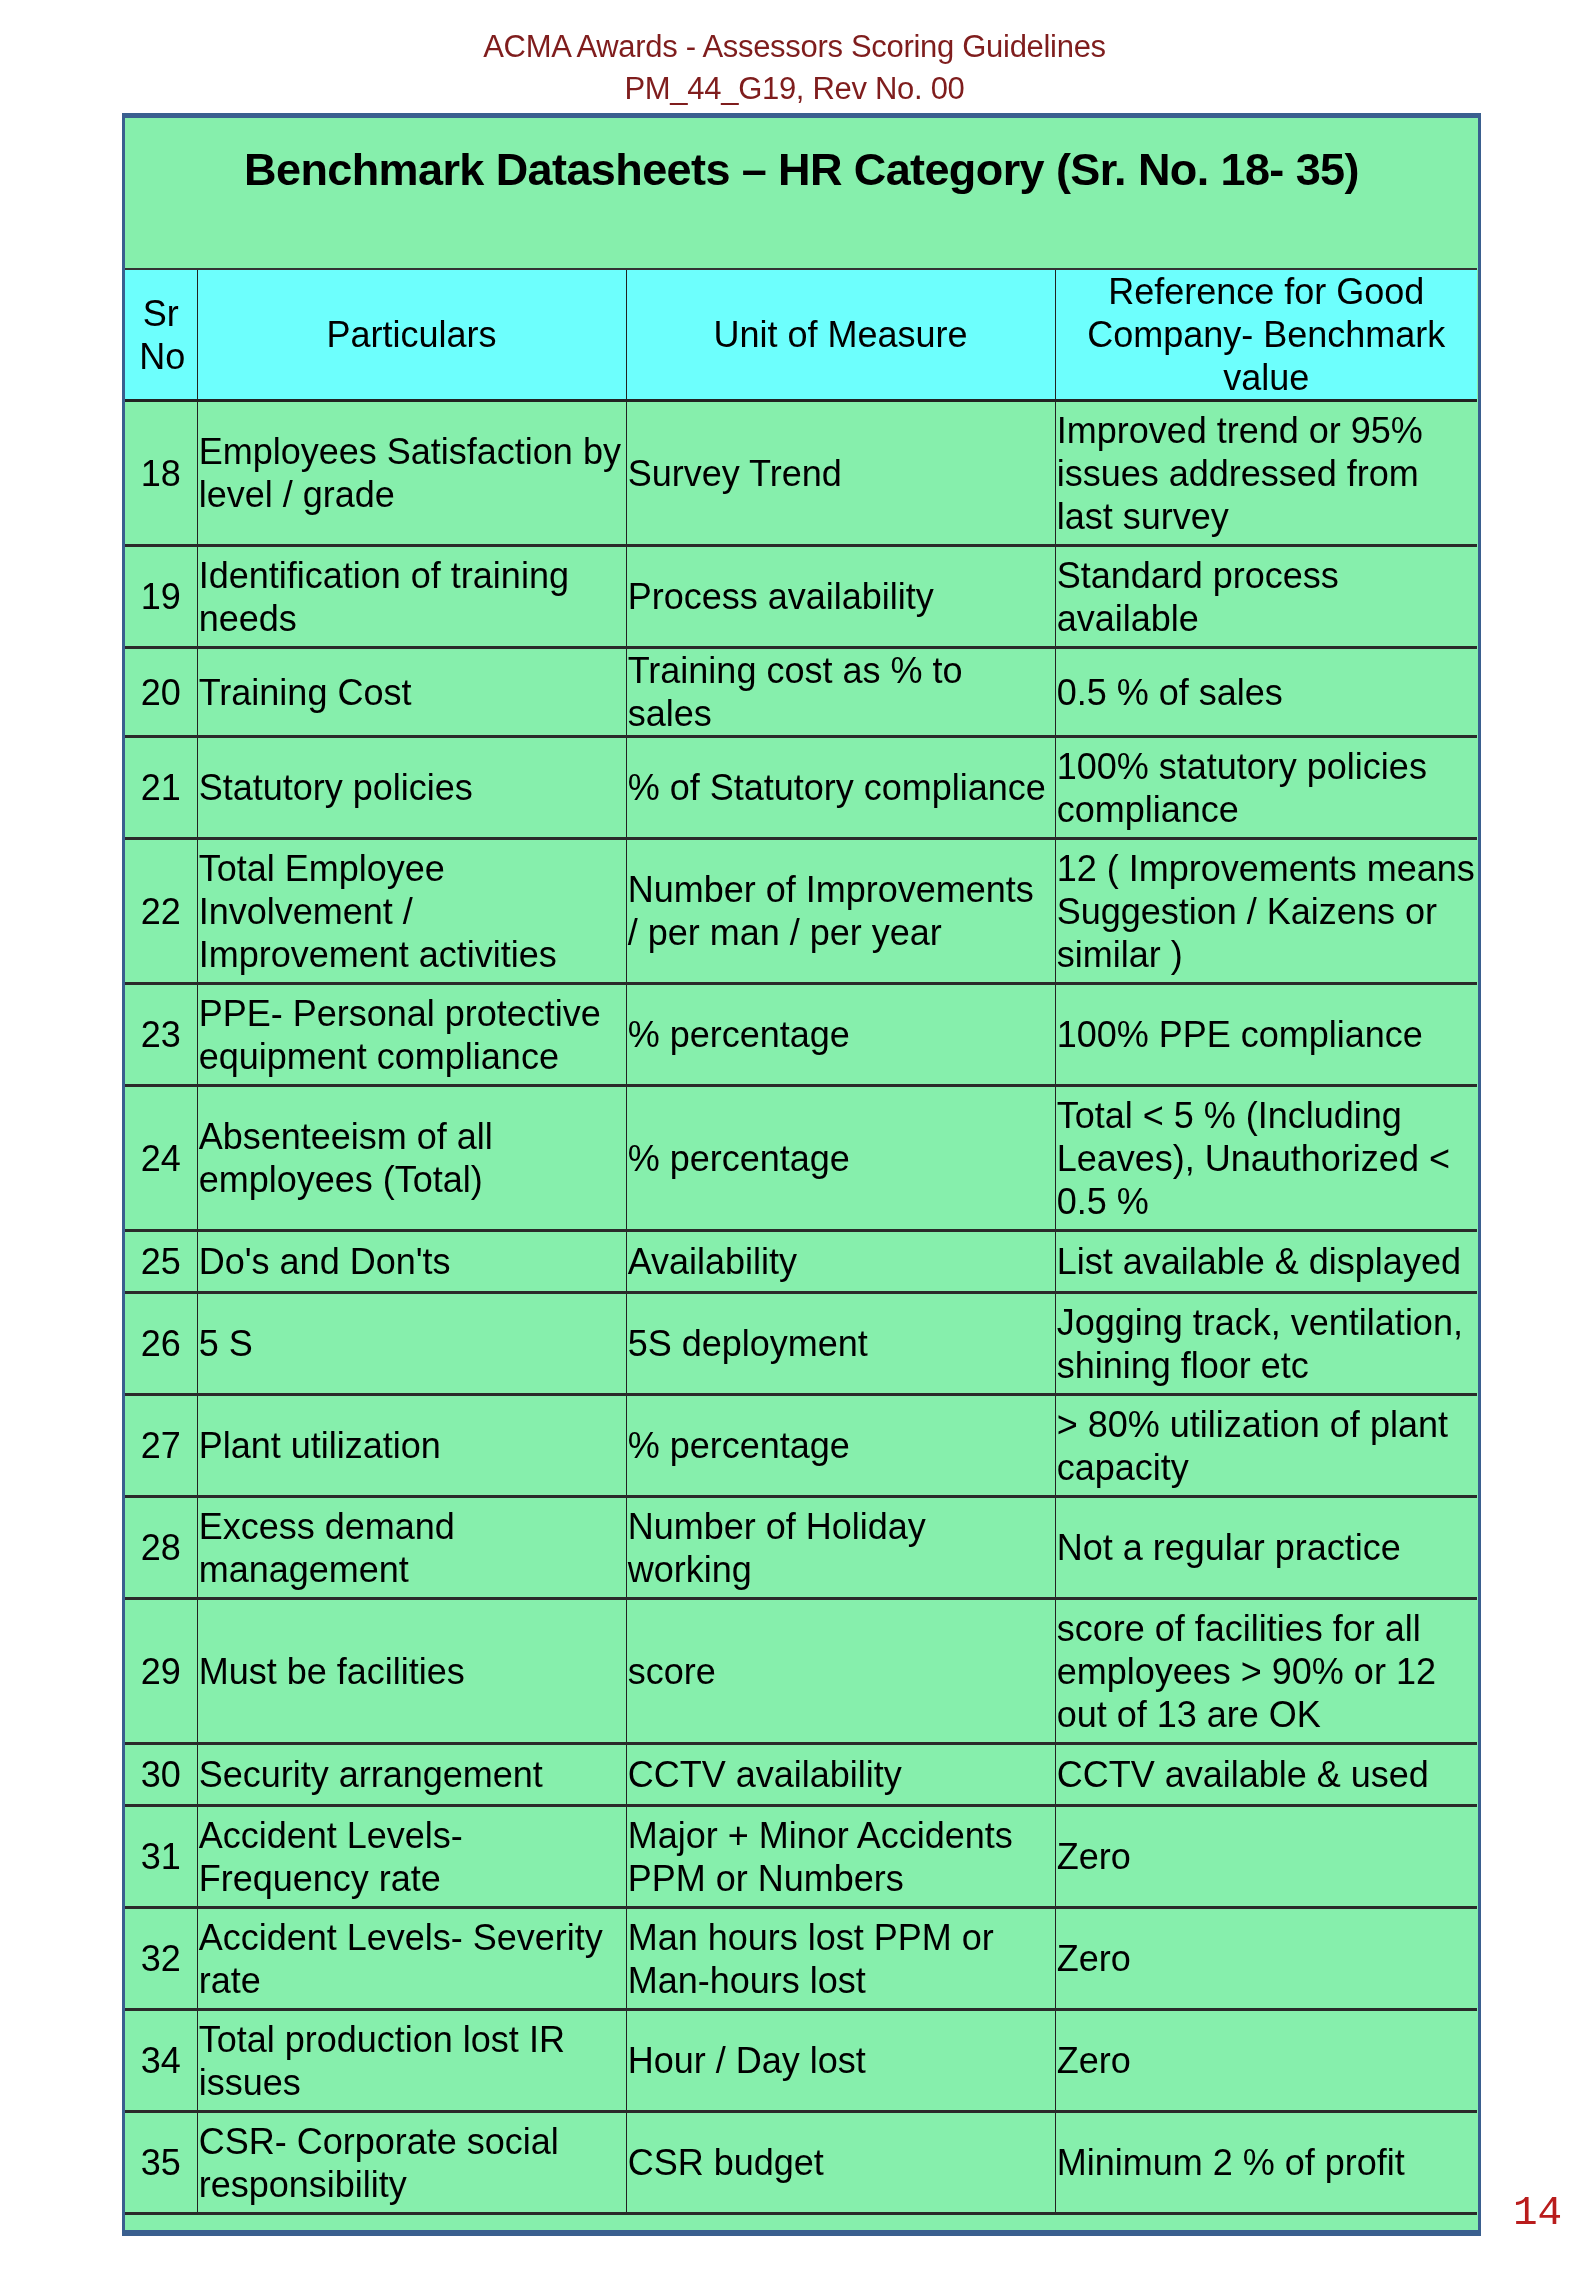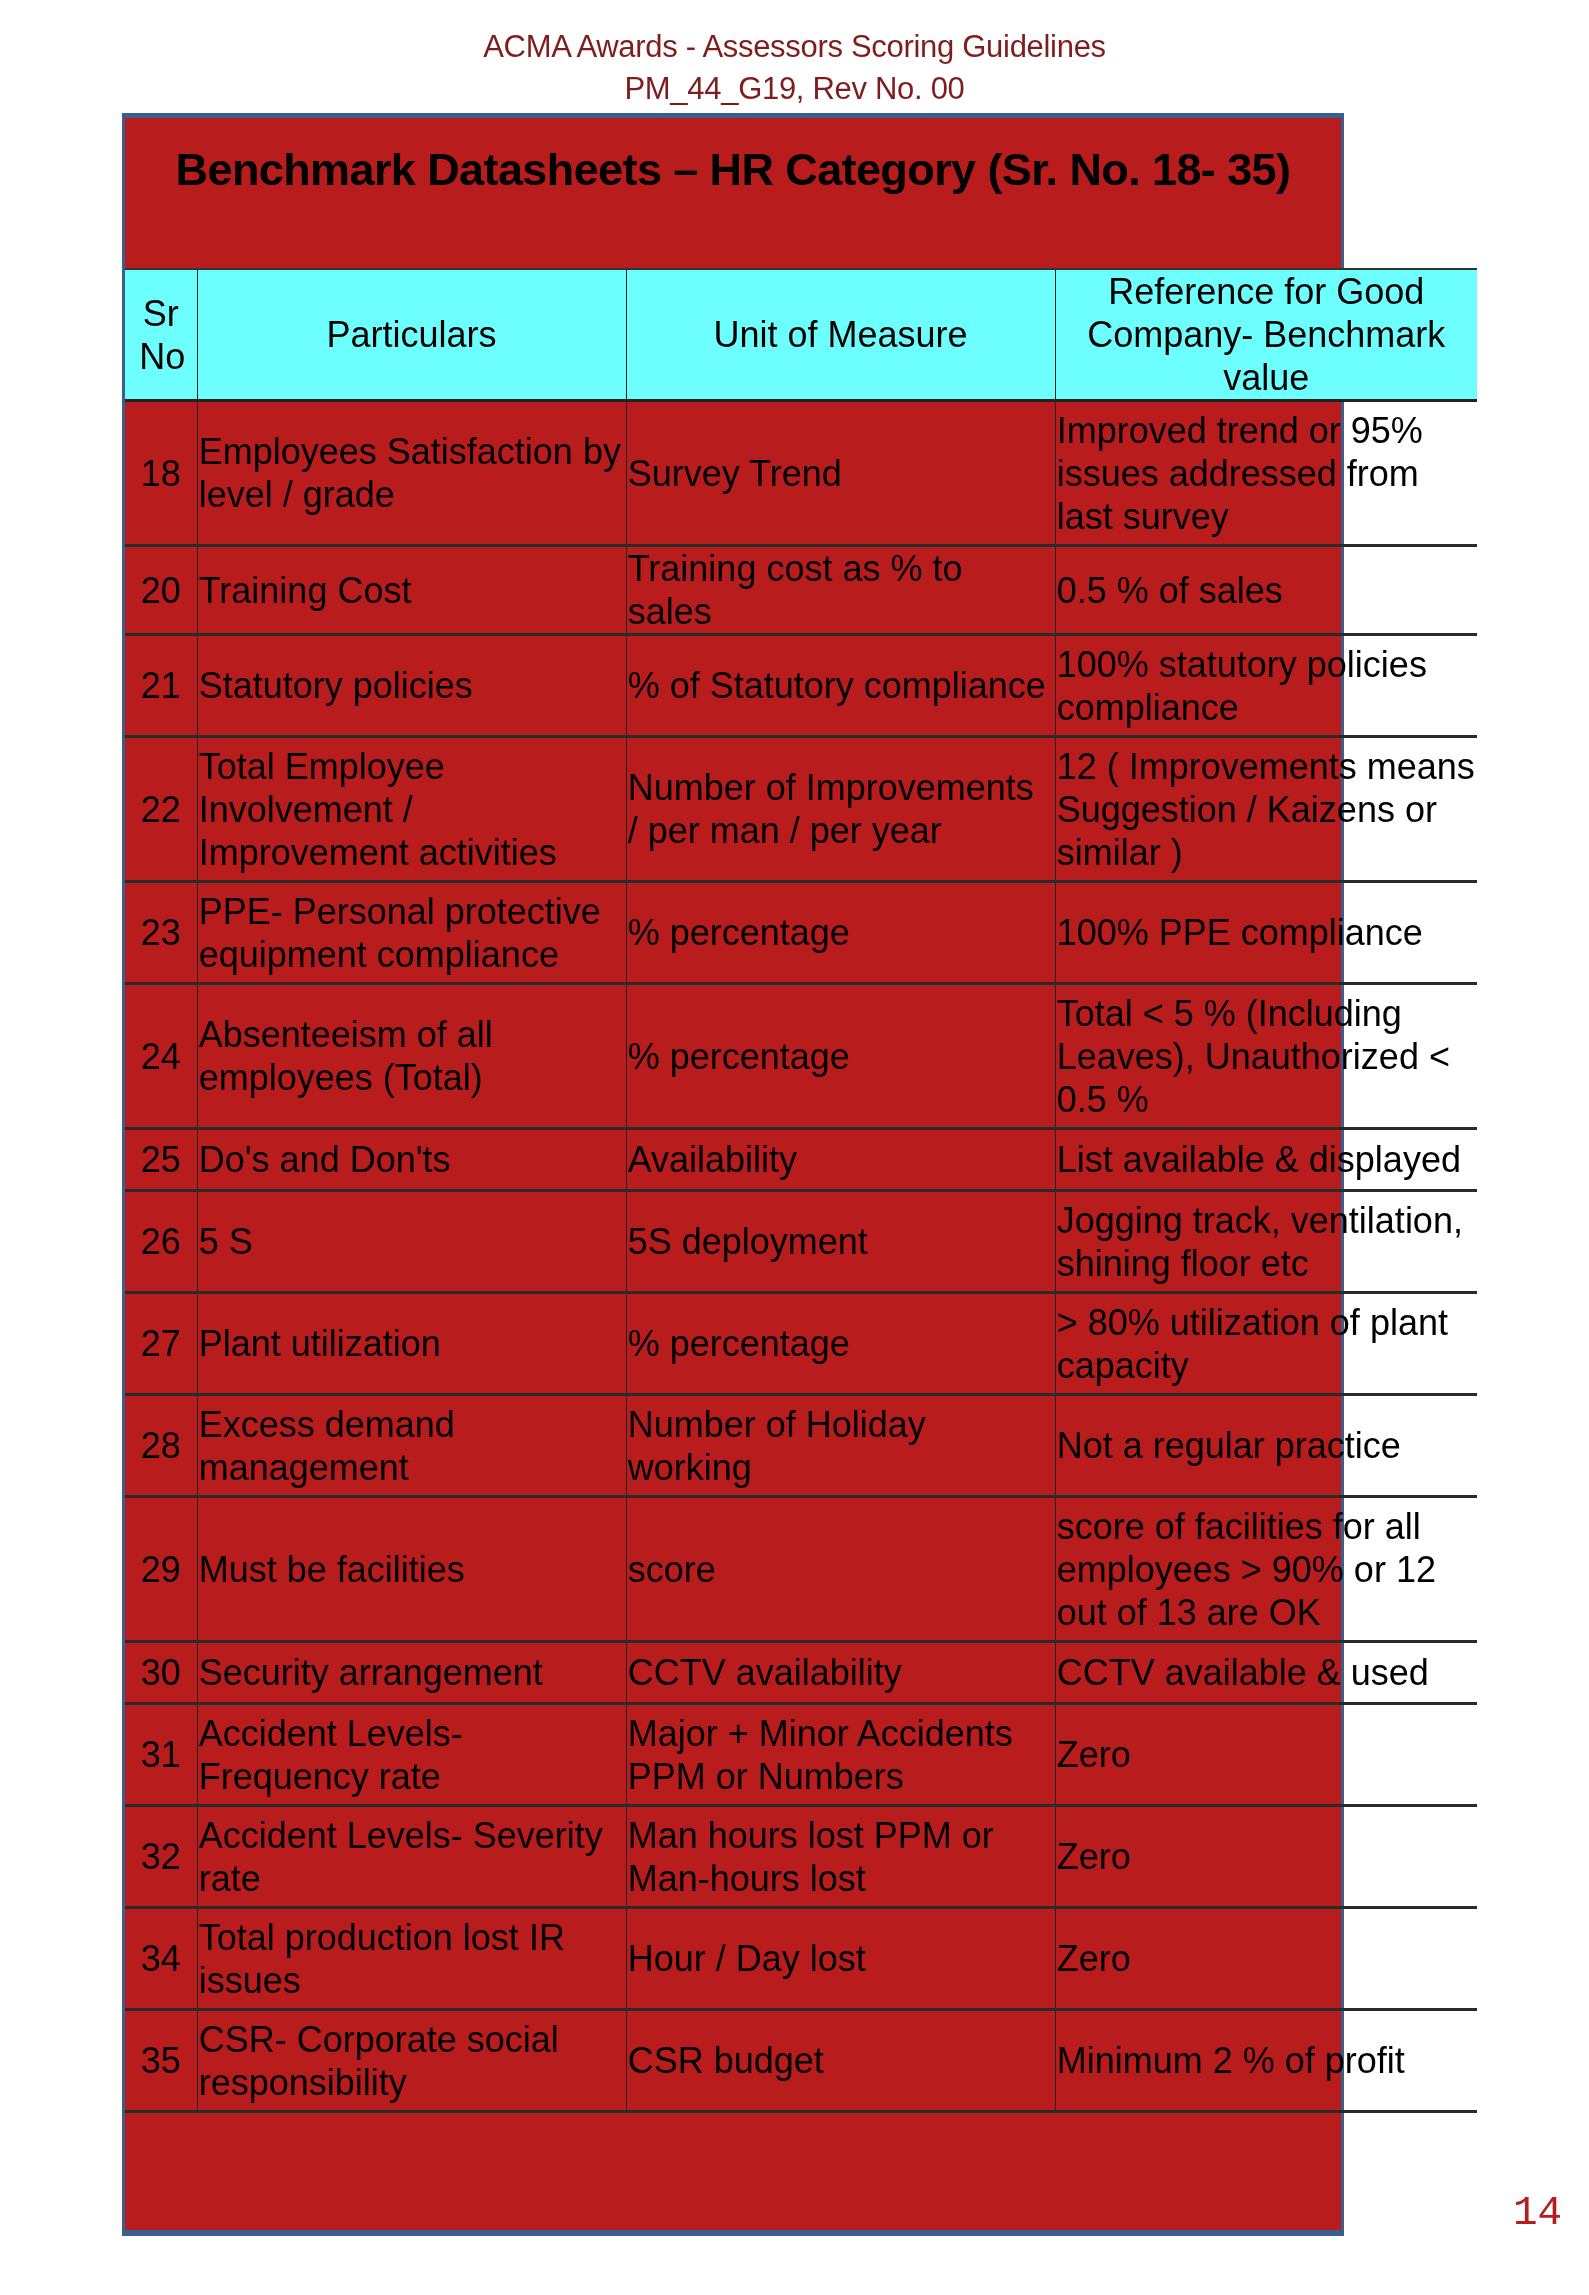--- a/index.html
+++ b/index.html
@@ -1,20 +1,20 @@
 <!DOCTYPE html>
 <html style="font-size:10px"><head>
 <meta charset="utf-8">
 <style>
   html, body { margin:0; padding:0; background:#ffffff; }
   body { width:1589px; height:2295px; position:relative; overflow:hidden; font-family:"Liberation Sans", sans-serif; color:#000; }
   .hdr { position:absolute; left:0; width:1589px; text-align:center; font-family:"Liberation Sans", sans-serif; font-size:31px; color:#7f1d1d; letter-spacing:-0.3px; }
   .hdr1 { top:28.6px; }
   .hdr2 { top:71px; }
-  .frame { position:absolute; left:122px; top:113px; width:1222px; height:2123px; border:3.7px solid #3a5f8f; border-top-width:5.6px; border-bottom-width:6.2px; box-sizing:border-box; background:#b91c1c; }
+  .frame { position:absolute; left:122px; top:113px; width:1359px; height:2123px; border:3.7px solid #3a5f8f; border-top-width:5.6px; border-bottom-width:6.2px; box-sizing:border-box; background:#86efac; }
   .title { position:absolute; left:0; width:100%; top:26px; text-align:center; font-family:"Liberation Sans", sans-serif; font-weight:bold; font-size:45px; letter-spacing:-0.6px; color:#000; }
   table.bm { position:absolute; left:0; top:150px; width:1352px; border-collapse:collapse; table-layout:fixed; font-family:"Liberation Sans", sans-serif; font-size:36px; line-height:43px; }
   table.bm col.c0 { width:72px; }
   table.bm col.c1 { width:429px; }
   table.bm col.c2 { width:429px; }
   table.bm col.c3 { width:422px; }
   table.bm th { background:#6dfffd; font-weight:normal; text-align:center; vertical-align:middle; border:1.2px solid #222; border-bottom:3.1px solid #222; border-top:2.5px solid #333; padding:0 2.5px; height:123px; }
   table.bm td { border-left:1.2px solid #222; border-right:1.2px solid #222; border-bottom:3.1px solid #2a2a2a; vertical-align:middle; padding:0 1.2px; text-align:left; }
   table.bm td.sr { text-align:center; padding:8px; }
   table.bm tr.h1 td { height:40px; }
@@ -47,20 +47,26 @@
         <th>Unit of Measure</th>
         <th>Reference for Good Company- Benchmark value</th>
       </tr>
     </thead>
     <tbody>
       <tr class="h3">
         <td class="sr">18</td>
         <td>Employees Satisfaction by level / grade</td>
         <td>Survey Trend</td>
         <td>Improved trend or 95% issues addressed from last survey</td>
+      </tr>
+      <tr class="h2">
+        <td class="sr">19</td>
+        <td>Identification of training needs</td>
+        <td>Process availability</td>
+        <td>Standard process available</td>
       </tr>
       <tr class="h1">
         <td class="sr">20</td>
         <td>Training Cost</td>
         <td>Training cost as % to sales</td>
         <td>0.5 % of sales</td>
       </tr>
       <tr class="h2">
         <td class="sr">21</td>
         <td>Statutory policies</td>

